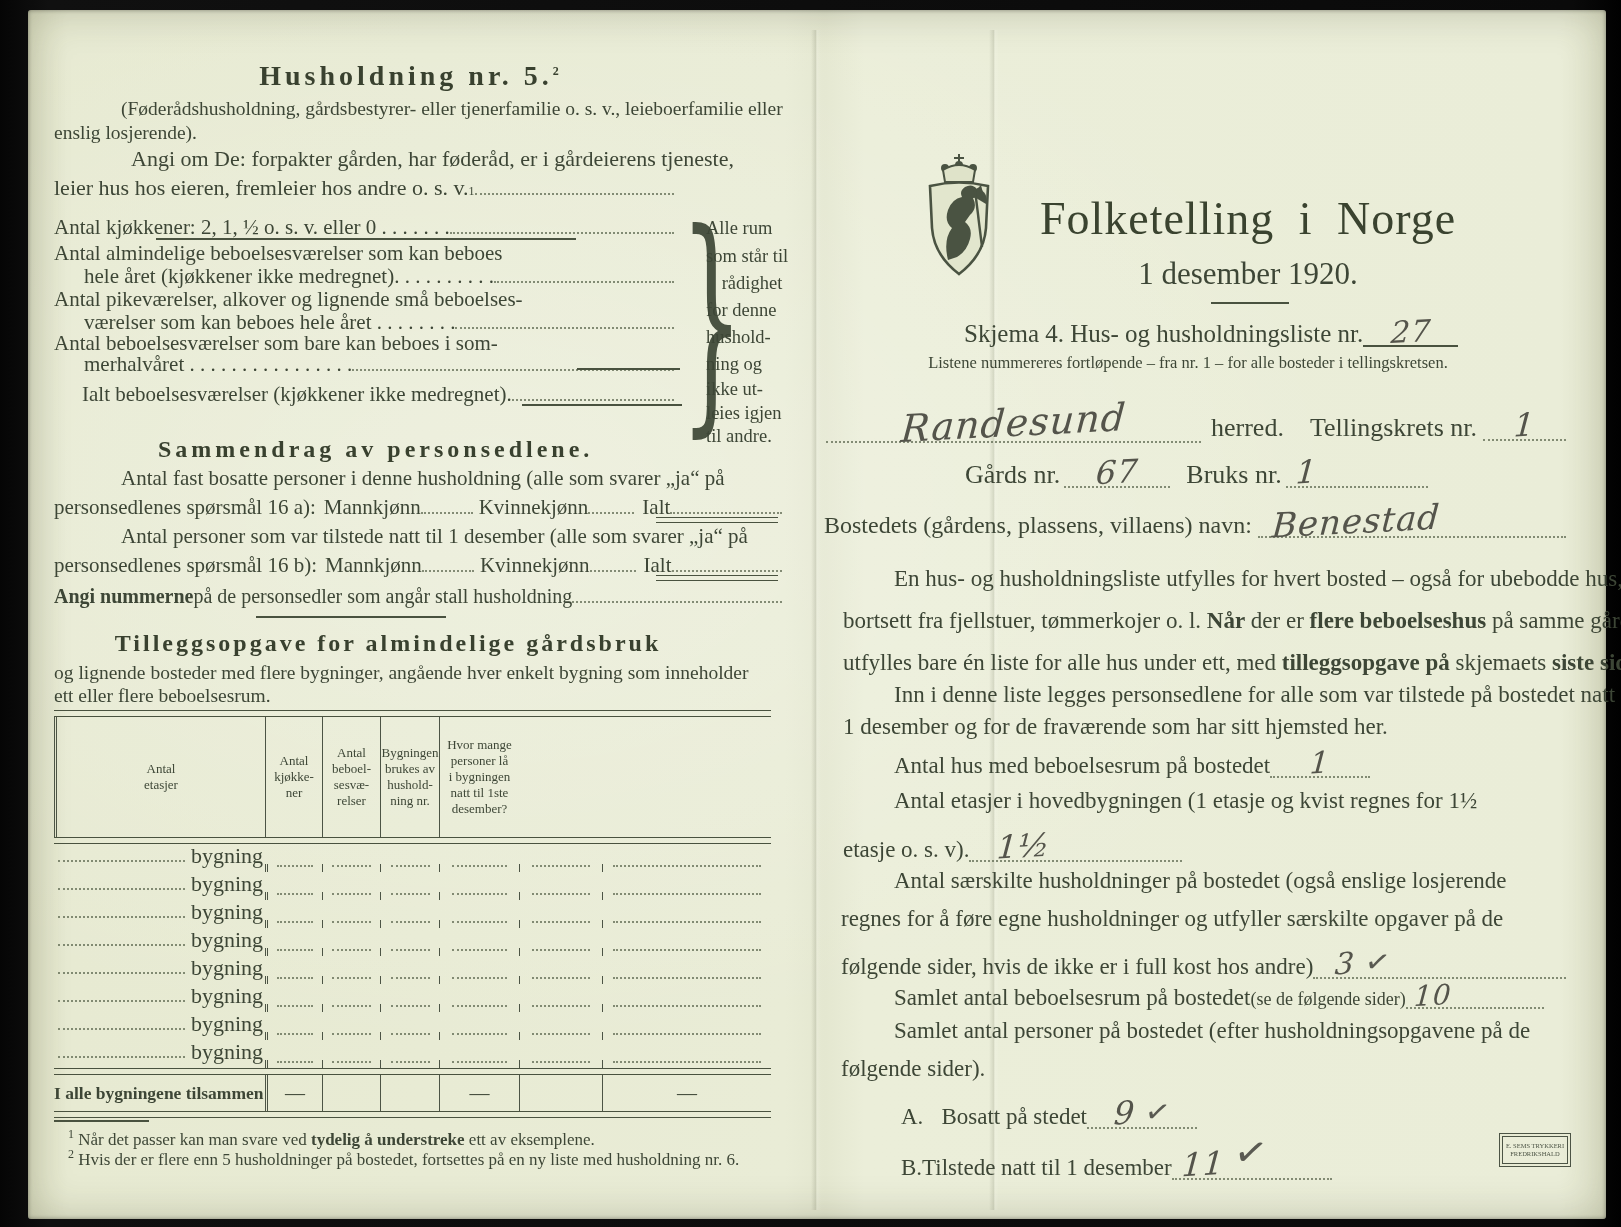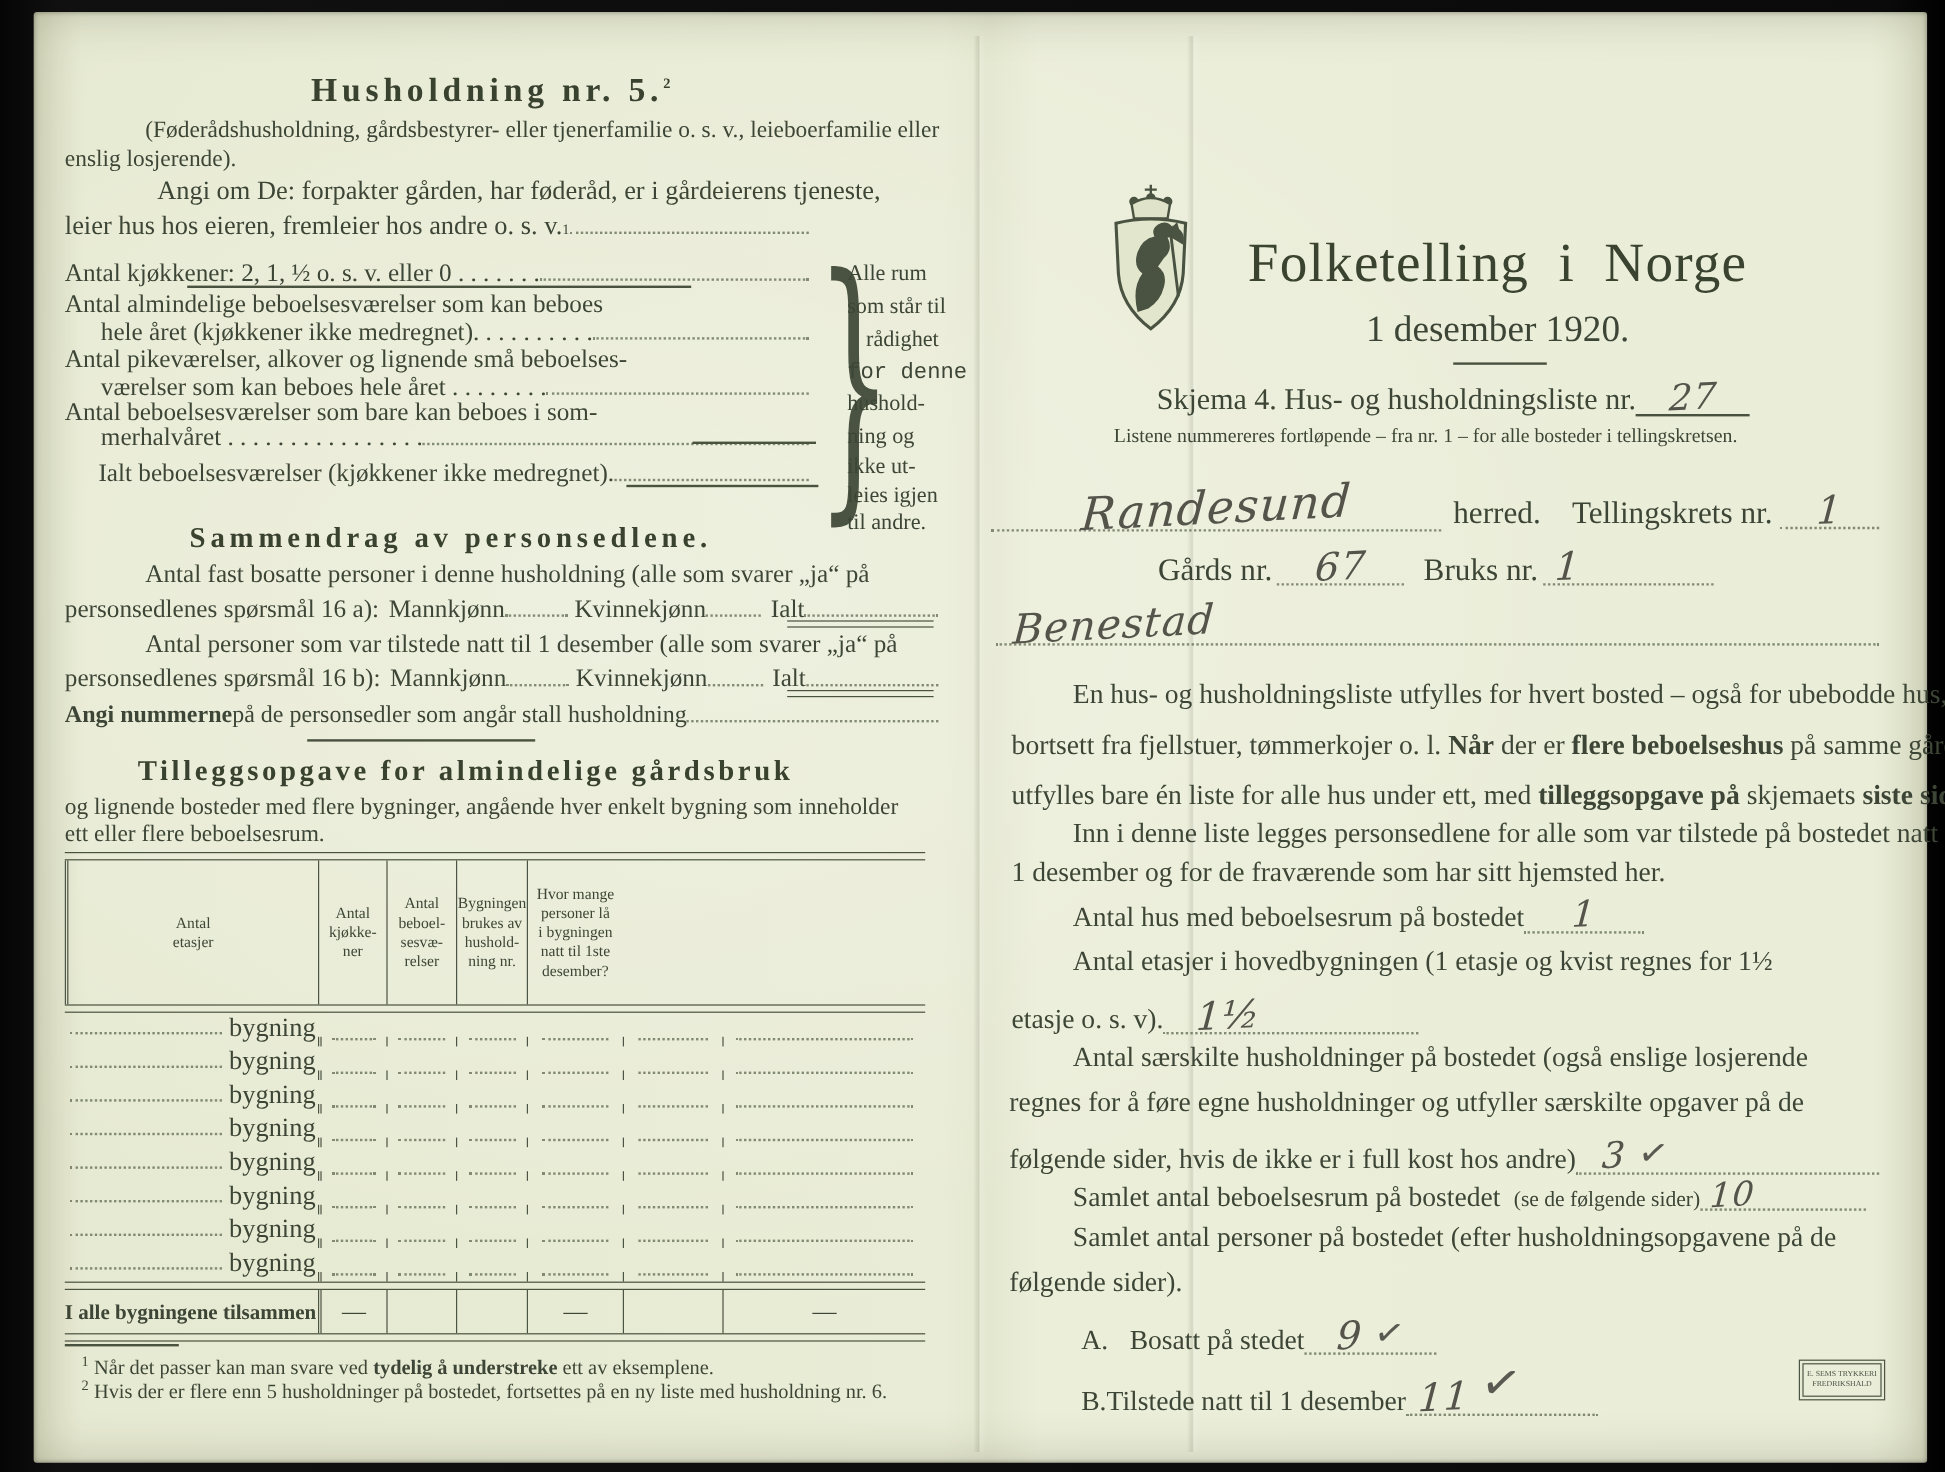--- a/index.html
+++ b/index.html
@@ -14,21 +14,21 @@
     box-shadow:inset 0 0 40px rgba(60,60,30,.25), inset 0 0 4px rgba(0,0,0,.4);}
   .crease{position:absolute;top:20px;height:1180px;width:10px;pointer-events:none;
     background:linear-gradient(90deg,rgba(0,0,0,0) 0,rgba(70,75,50,.14) 45%,rgba(255,255,255,.12) 60%,rgba(0,0,0,0) 100%);}
   .ln{position:absolute;white-space:nowrap;font-size:21px;line-height:1.15;}
   .flx{display:flex;align-items:baseline;}
   .fill{flex:1 1 auto;}
   .dl{border-bottom:2px dotted rgba(95,105,82,.75);}
   .sr{position:absolute;background:#49523f;height:2px;}
   .dbl{position:absolute;height:4px;border-top:1.6px solid #49523f;border-bottom:1.2px solid #49523f;}
   .b{font-weight:bold;}
-  .sm{font-size:18px;margin-left:11px;}
+  .sm{font-size:18px;}
   sup{font-size:12px;vertical-align:super;line-height:0;}
   .hd{font-weight:bold;text-align:center;letter-spacing:4px;color:#39412f;}
   .note-l{position:absolute;left:678px;width:92px;font-size:18.5px;white-space:nowrap;}
   .brace{position:absolute;left:636px;top:196px;height:232px;width:56px;font-size:236px;line-height:228px;
     transform:scaleX(.42);color:#4a5342;font-family:"DejaVu Serif",serif;}
   
   .hw{font-style:italic;color:#54544b;font-family:"DejaVu Serif",serif;display:inline-block;
     transform:rotate(-3deg) skewX(-7deg);letter-spacing:1px;}
   .hline{display:inline-flex;align-items:flex-end;justify-content:center;border-bottom:2px dotted rgba(95,105,82,.75);}
   .hline.solid{border-bottom:2px solid #49523f;}
@@ -105,21 +105,21 @@
     <div class="ln flx" style="left:54px;top:372px;width:592px;">
       <span>Ialt beboelsesværelser  (kjøkkener ikke medregnet).</span>
           <span class="fill dl"></span>
     </div>
     <div class="sr" style="left:494px;top:394px;width:160px;height:2.4px;"></div>
 
     <div class="brace">}</div>
     <div class="note-l" style="top:208px;">Alle rum</div>
     <div class="note-l" style="top:236px;">som står til</div>
     <div class="note-l" style="top:263px;text-align:center;">rådighet</div>
-    <div class="note-l" style="top:290px;font-family:Liberation Mono, monospace;">for denne</div>
+    <div class="note-l" style="top:290px;">for denne</div>
     <div class="note-l" style="top:317px;">hushold-</div>
     <div class="note-l" style="top:344px;">ning og</div>
     <div class="note-l" style="top:369px;">ikke ut-</div>
     <div class="note-l" style="top:393px;">leies igjen</div>
     <div class="note-l" style="top:416px;">til andre.</div>
 
     <div class="ln hd" style="left:130px;top:426px;width:420px;font-size:24px;">Sammendrag av personsedlene.</div>
     <div class="ln" style="left:93px;top:456px;">Antal fast bosatte personer i denne husholdning (alle som svarer „ja“ på</div>
     <div class="ln flx" style="left:26px;top:485px;width:728px;">
       <span>personsedlenes spørsmål 16 a):</span>
@@ -436,20 +436,21 @@
       <span>Gårds nr.</span>
       <span class="hline" style="width:106px;margin-left:4px;">
             <span class="hw" style="font-size:32px;">67</span>
           </span>
       <span style="margin-left:16px;">Bruks nr.</span>
       <span class="hline" style="width:132px;margin-left:4px;justify-content:flex-start;padding-left:10px;">
             <span class="hw" style="font-size:32px;">1</span>
           </span>
     </div>
     <div class="ln flx" style="left:796px;top:492px;width:742px;font-size:24px;">
+      <span>Bostedets (gårdens, plassens, villaens) navn:</span>
       <span class="hline fill" style="margin-left:6px;justify-content:flex-start;padding-left:14px;">
             <span class="hw" style="font-size:34px;">Benestad</span>
           </span>
     </div>
 
     <div class="ln rt" style="left:866px;top:556px;">En hus- og husholdningsliste utfylles for hvert bosted – også for ubebodde hus,</div>
     <div class="ln rt" style="left:815px;top:598px;"><span>bortsett fra fjellstuer, tømmerkojer o. l.  </span><span class="b">Når</span><span> der er </span><span class="b">flere beboelseshus</span><span> på samme gård</span></div>
     <div class="ln rt" style="left:815px;top:640px;"><span>utfylles bare én liste for alle hus under ett, med </span><span class="b">tilleggsopgave på</span><span> skjemaets </span><span class="b">siste side.</span></div>
     <div class="ln rt" style="left:866px;top:672px;">Inn i denne liste legges personsedlene for alle som var tilstede på bostedet natt til</div>
     <div class="ln rt" style="left:815px;top:704px;">1 desember og for de fraværende som har sitt hjemsted her.</div>

